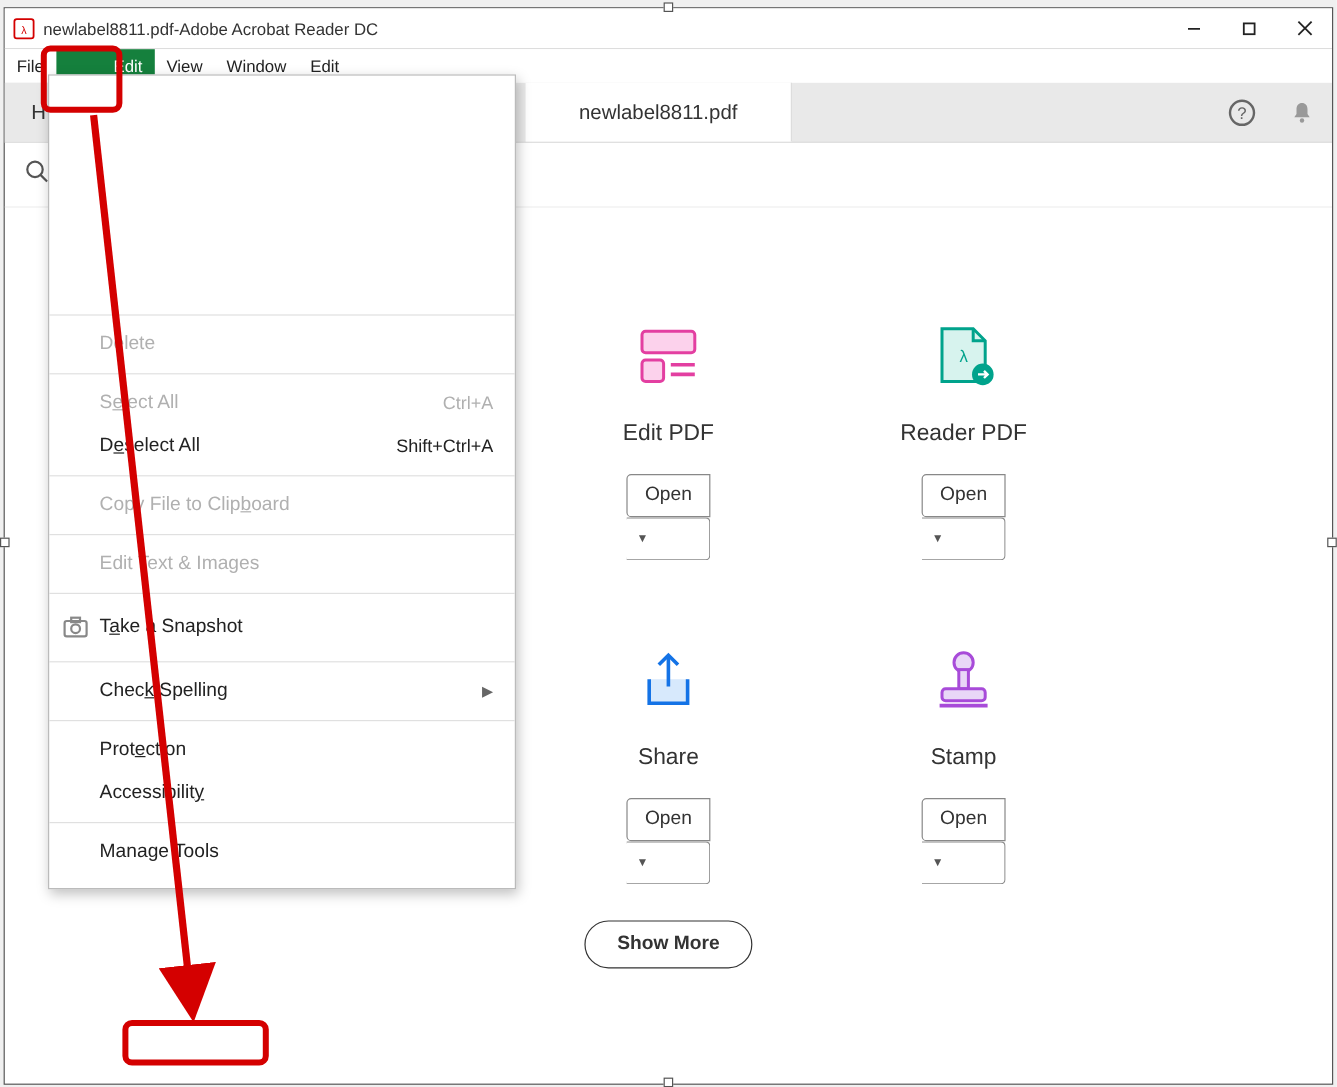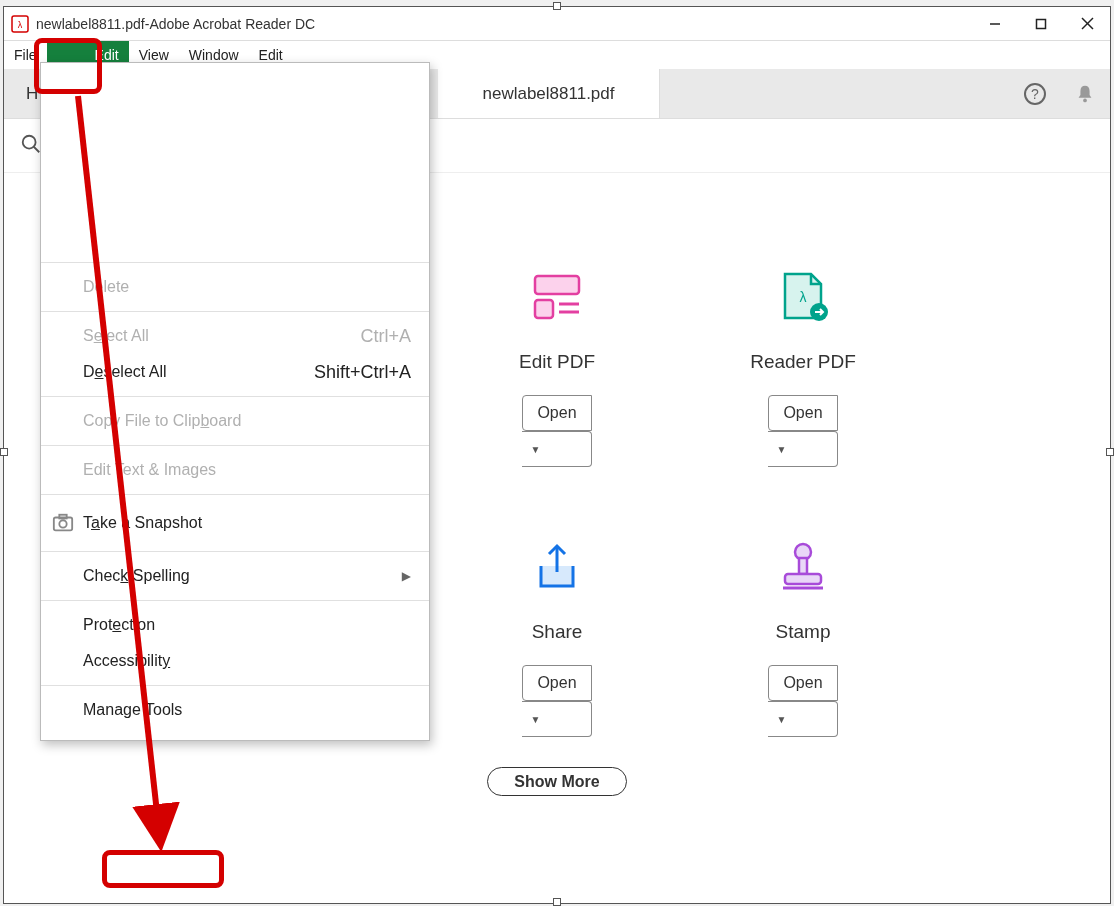--- a/index.html
+++ b/index.html
@@ -36,28 +36,28 @@
   .tool-card .iconwrap { width: 70px; height: 70px; display: flex; align-items: center; justify-content: center; }
   .tool-card .label { margin-top: 22px; font-size: 19px; color: #333; }
   .tool-card .btnrow { margin-top: 22px; display: flex; flex-direction: column; }
   .openbtn { height: 36px; border: 1px solid #888; border-radius: 4px; background: #fff; display: flex; align-items: center; font-size: 16px; color: #333; padding: 0 14px; }
   .openbtn.dd { border-left: none; border-top-left-radius: 0; border-bottom-left-radius: 0; padding: 0 8px; }
   .openbtn.main { border-top-right-radius: 0; border-bottom-right-radius: 0; }
   .openbtn .caret { font-size: 10px; color: #555; }
   .openbtn.blue { border-color: #1473e6; color: #1473e6; }
 
   .showmore { display: flex; justify-content: center; margin-top: 30px; }
-  .showmore .btn { height: 29px; padding: 0 26px; border: 1px solid #333; border-radius: 20px; display: flex; align-items: center; font-size: 16px; font-weight: 600; color: #333; }
+  .showmore .btn { height: 40px; padding: 0 26px; border: 1px solid #333; border-radius: 20px; display: flex; align-items: center; font-size: 16px; font-weight: 600; color: #333; }
 
   
   .dropdown { position: absolute; left: 40px; top: 62px; width: 390px; background: #fff; border: 1px solid #bbb; box-shadow: 2px 4px 10px rgba(0,0,0,0.25); z-index: 50; padding-bottom: 6px; }
   .dropdown .group { border-bottom: 1px solid #e0e0e0; padding: 6px 0; }
   .dropdown .row { display: flex; align-items: center; height: 36px; padding: 0 18px 0 42px; font-size: 16px; color: #222; position: relative; }
   .dropdown .row.disabled { color: #b0b0b0; }
-  .dropdown .row .shortcut { margin-left: auto; font-size: 18px; color: inherit; }
+  .dropdown .row .shortcut { margin-left: auto; font-size: 15px; color: inherit; }
   .dropdown .row .sub { margin-left: auto; font-size: 12px; color: #666; }
   .dropdown .row .rowicon { position: absolute; left: 10px; width: 24px; height: 24px; display: flex; align-items: center; justify-content: center; color: #888; }
   .dropdown .row.big { height: 44px; }
   .dropdown .topgap { height: 200px; border-bottom: 1px solid #e0e0e0; }
 
   
   .annot-box-edit { position: absolute; left: 34px; top: 38px; width: 68px; height: 56px; border: 5px solid #d40000; border-radius: 8px; z-index: 60; pointer-events: none; }
   .annot-box-pref { position: absolute; left: 102px; top: 850px; width: 122px; height: 38px; border: 5px solid #d40000; border-radius: 8px; z-index: 60; pointer-events: none; }
   .annot-arrow { position: absolute; left: 0; top: 0; z-index: 55; pointer-events: none; }
 

